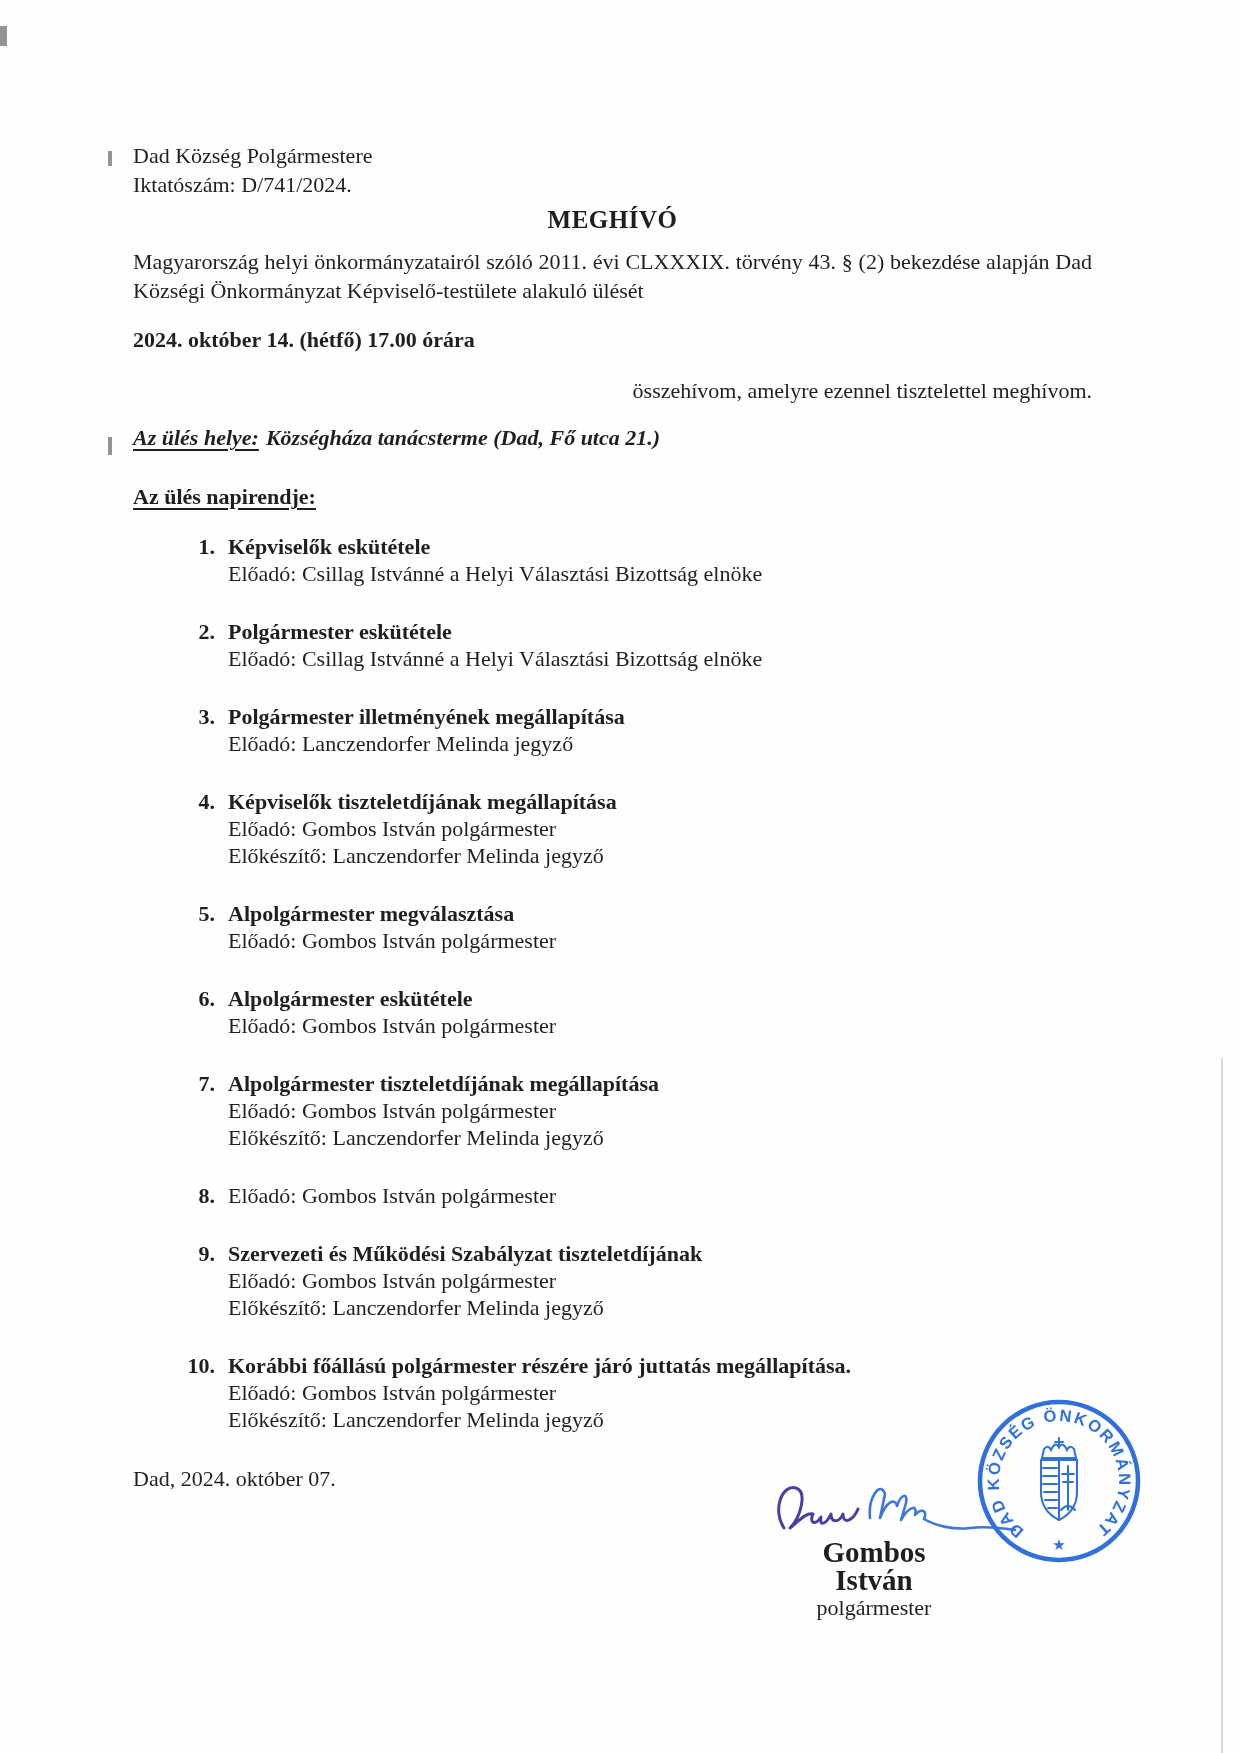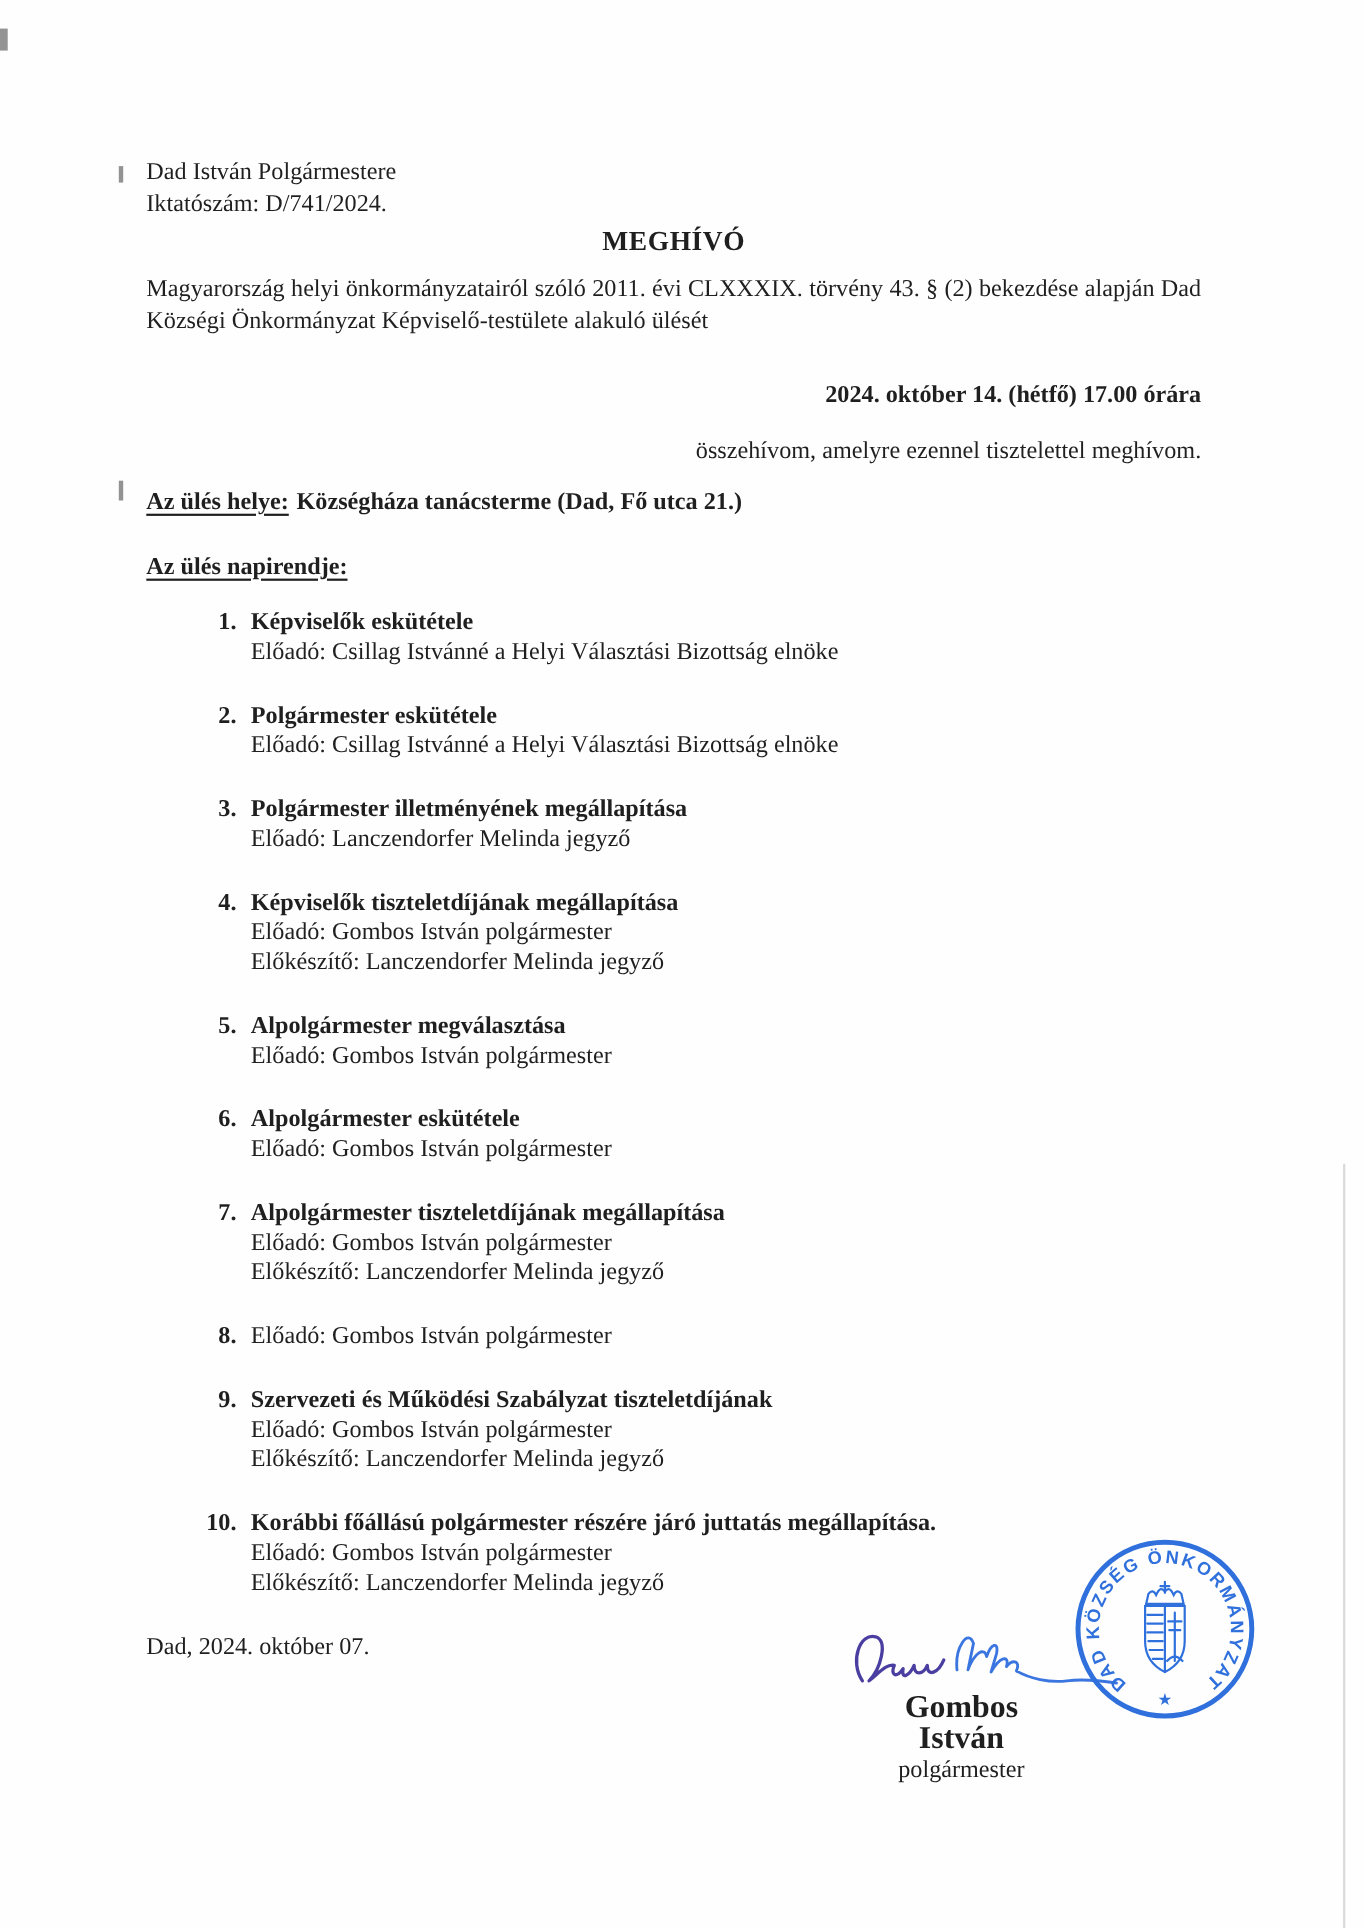--- a/index.html
+++ b/index.html
@@ -19,23 +19,23 @@
   .u { text-decoration:underline; text-decoration-thickness:2px; text-underline-offset:4px; }
   .doc-title {
     text-align:center;
     font-size:25px;
     font-weight:bold;
     letter-spacing:0.5px;
     margin-top:6px;
     line-height:30px;
   }
   .intro { margin-top:12px; text-align:justify; }
-  .datetime { margin-top:38px; text-align:right; font-weight:bold; }
+  .datetime { margin-top:20px; text-align:left; font-weight:bold; }
   .convene { margin-top:22px;text-align:right; }
-  .venue { margin-top:18px; font-weight:bold; }
+  .venue { margin-top:18px; font-weight:bold;font-style:italic; }
   .venue .label { margin-right:7px; }
   .agenda-heading { margin-top:30px; font-weight:bold; }
   .agenda { margin-top:22px; }
   .agenda-item { display:flex; margin-bottom:31px; line-height:27px; }
   .agenda-item .num {
     flex:0 0 95px; width:95px;
     text-align:right; padding-right:13px;
     font-weight:bold;
   }
   .agenda-body { flex:1; }
@@ -70,21 +70,21 @@
   .speck { position:absolute; background:#3a3a3a; opacity:.55; }
   .speck-top-corner { left:0; top:26px; width:7px; height:20px; }
   .speck-left-1 { left:108px; top:151px; width:4px; height:15px; }
   .speck-left-2 { left:108px; top:437px; width:4px; height:18px; }
 </style>
 </head>
 <body>
 
 <div class="page">
 
-  <div>Dad István Polgármestere</div>
+  <div>Dad Község Polgármestere</div>
   <div>Iktatószám: D/741/2024.</div>
 
   <div class="doc-title">MEGHÍVÓ</div>
 
   <p class="intro">Magyarország helyi önkormányzatairól szóló 2011. évi CLXXXIX. törvény 43. § (2) bekezdése alapján Dad Községi Önkormányzat Képviselő-testülete alakuló ülését</p>
 
   <div class="datetime">2024. október 14. (hétfő) 17.00 órára</div>
 
   <p class="convene">összehívom, amelyre ezennel tisztelettel meghívom.</p>
 

